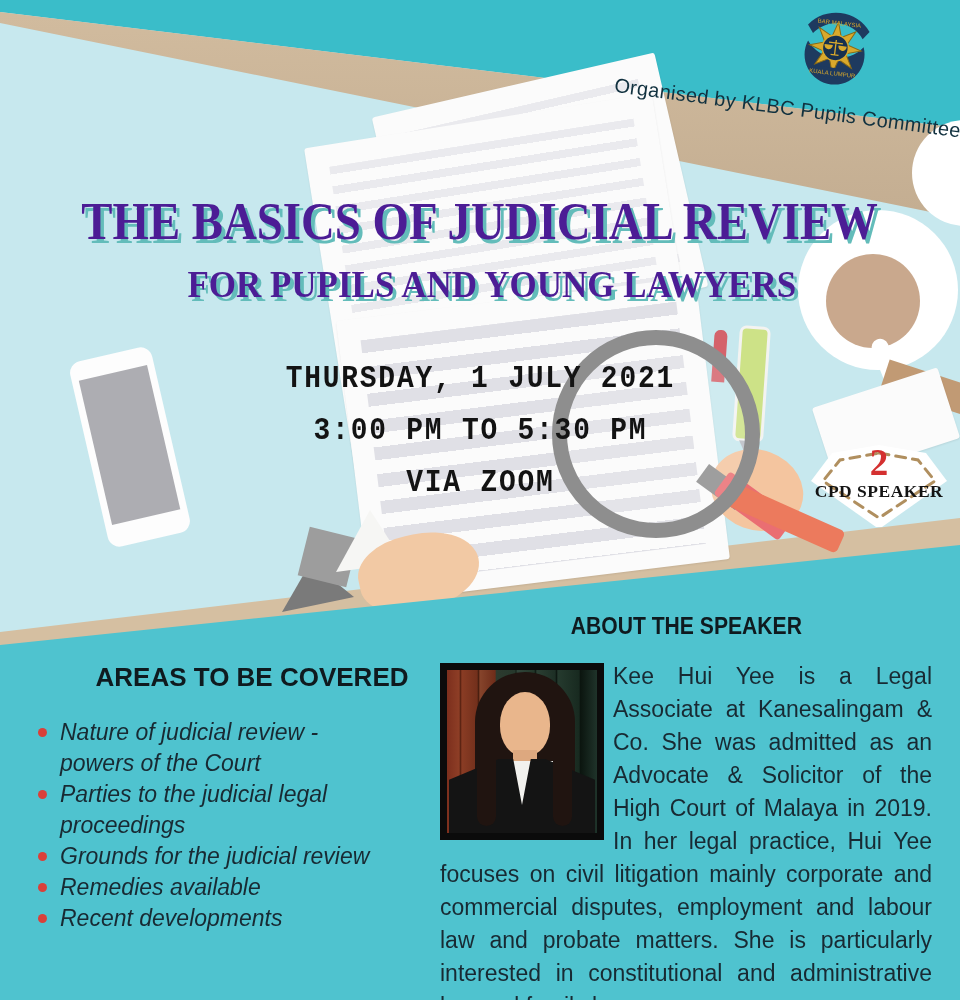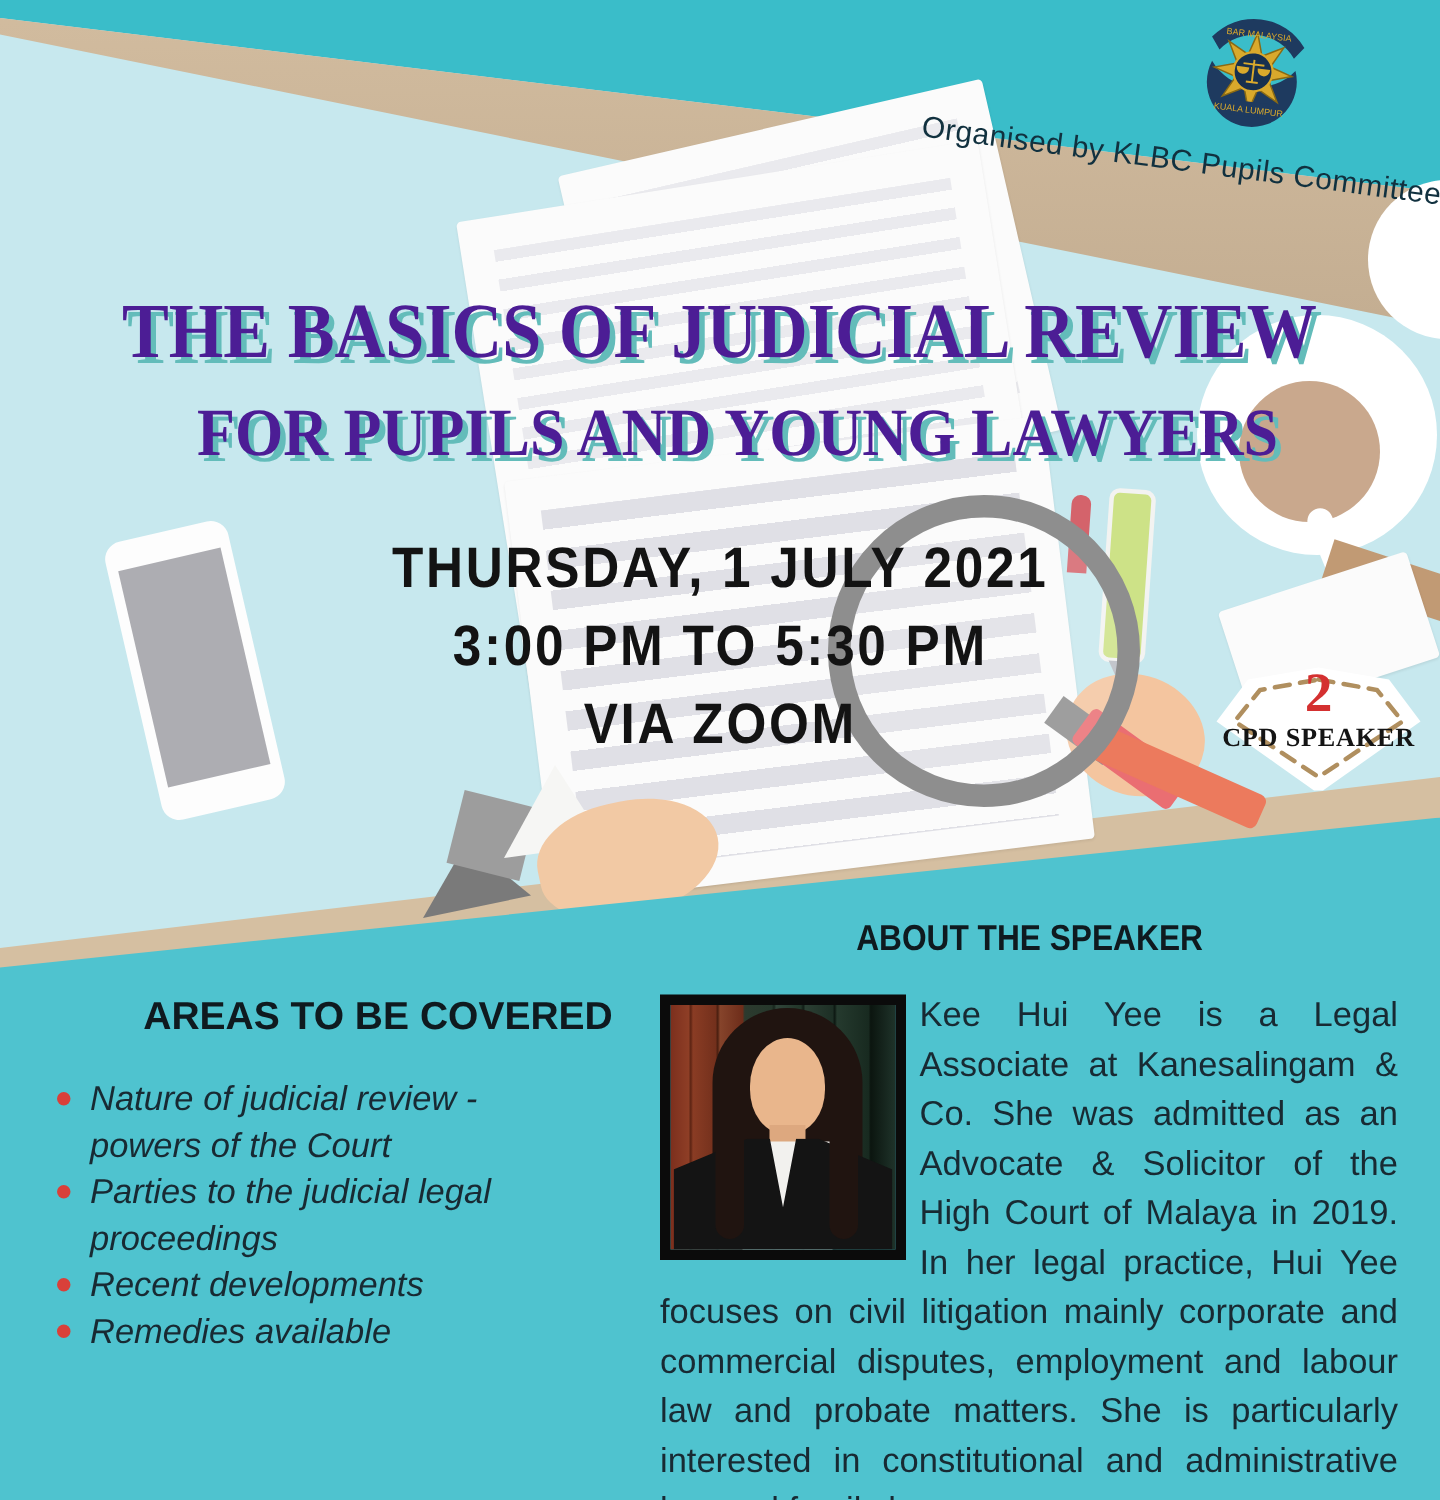--- a/index.html
+++ b/index.html
@@ -63,27 +63,27 @@
 
   
   .organiser{left:616px;top:74px;width:345px;transform:rotate(7.5deg);transform-origin:left top;
              font-size:20px;color:#11313F;white-space:nowrap;letter-spacing:.3px;}
   .crest{left:790px;top:8px;width:92px;height:86px;transform:rotate(7deg);}
 
   
   .title1,.title2{left:0;right:0;text-align:center;font-family:"Liberation Serif",serif;
                   font-weight:700;color:#4c1d95;white-space:nowrap;}
   .title1{top:192px;font-size:52px;}
-  .title2{top:262px;font-size:45px;padding-left:24px;}
+  .title2{top:262px;font-size:38px;padding-left:24px;}
   .title1 .sq{display:inline-block;transform:scaleX(.9);text-shadow:4px 4px 0 #63BCBA;}
   .title2 .sq{display:inline-block;transform:scaleX(.92);text-shadow:4px 4px 0 #63BCBA;}
 
   
   .event{left:0;right:0;top:360px;text-align:center;font-weight:700;color:#131313;}
-  .event .line{display:block;line-height:38px;margin-bottom:14px;font-size:38px;}
+  .event .line{display:block;line-height:38px;margin-bottom:14px;font-size:31px;font-family:Liberation Mono, monospace;}
   .event .sq{display:inline-block;transform:scaleX(.9);letter-spacing:2px;}
 
   
   .badge{left:808px;top:443px;width:142px;height:86px;}
   .badge svg{position:absolute;left:0;top:0;}
   .badge-num{position:absolute;left:0;right:0;top:-2px;text-align:center;
              font-family:"Liberation Serif",serif;font-weight:700;font-size:37px;color:#D43030;}
   .badge-label{position:absolute;left:0;right:0;top:38px;text-align:center;
                font-family:"Liberation Serif",serif;font-weight:700;font-size:17.5px;color:#141414;
                letter-spacing:.5px;}
@@ -200,25 +200,29 @@
       <li>
           <span class="dot"></span>
           <span>Nature of judicial review - powers of the Court</span>
         </li>
       <li>
           <span class="dot"></span>
           <span>Parties to the judicial legal proceedings</span>
         </li>
       <li>
           <span class="dot"></span>
+          <span>Grounds for the judicial review</span>
+        </li>
+      <li>
+          <span class="dot"></span>
+          <span>Remedies available</span>
+        </li>
+      <li>
+          <span class="dot"></span>
           <span>Recent developments</span>
-        </li>
-      <li>
-          <span class="dot"></span>
-          <span>Remedies available</span>
         </li>
     </ul>
   </div>
 
   <div class="abs speaker-col">
     <div class="speaker-head">
       <span class="sq">ABOUT THE SPEAKER</span>
     </div>
     <div class="bio">
       <div class="photo">

